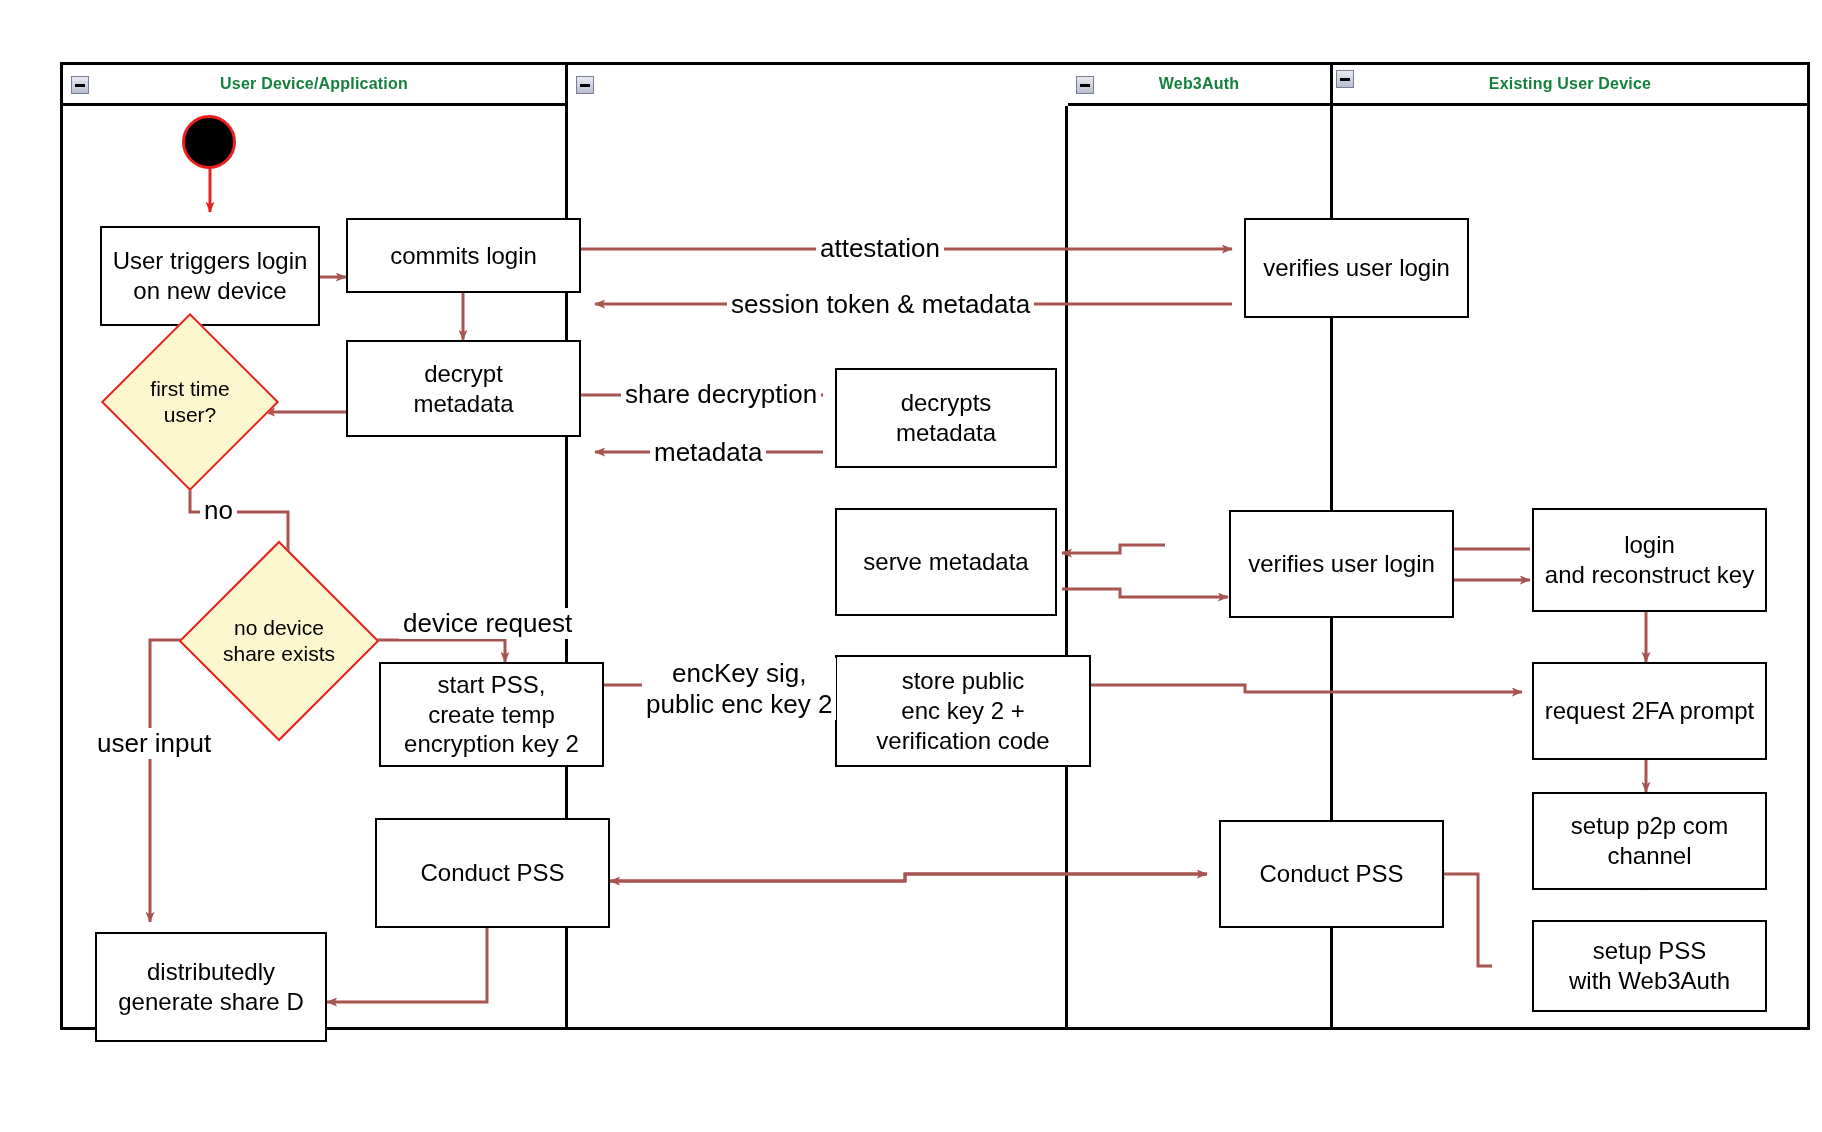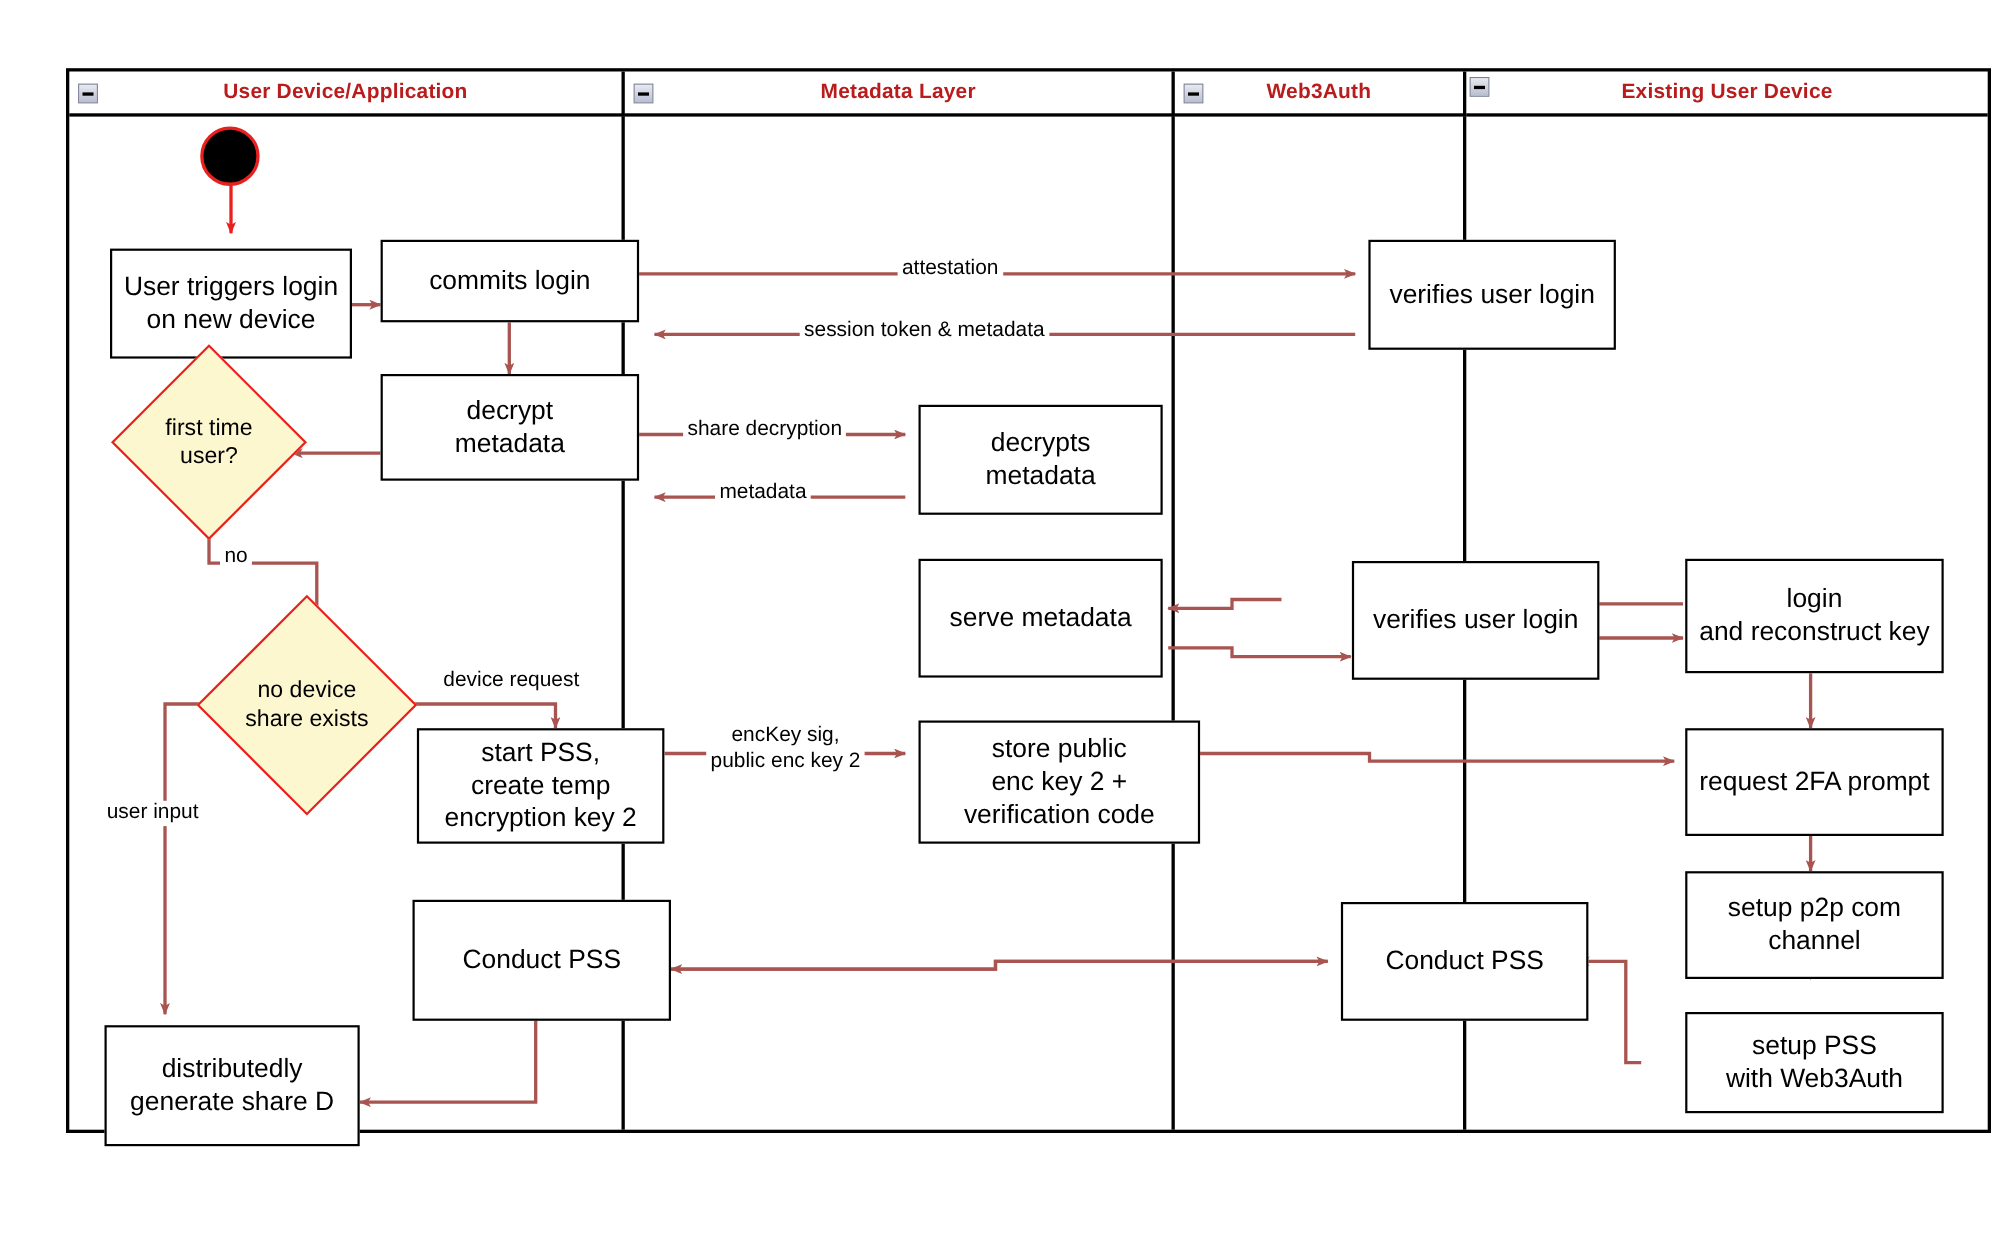--- a/index.html
+++ b/index.html
@@ -5,60 +5,57 @@
   html,body{margin:0;padding:0;background:#ffffff;}
   body{width:1822px;height:1132px;font-family:"Liberation Sans",sans-serif;position:relative;overflow:hidden;}
   #stage{position:absolute;left:0;top:0;width:1822px;height:1132px;}
   svg#wires{position:absolute;left:0;top:0;width:1822px;height:1132px;pointer-events:none;}
 
   
   .pool{position:absolute;box-sizing:border-box;border:3px solid #000;}
   .lane-head{position:absolute;box-sizing:border-box;border-right:3px solid #000;
              border-bottom:3px solid #000;display:flex;align-items:center;justify-content:center;}
   .lane-head.last{border-right:none;}
-  .lane-title{font-weight:bold;font-size:19px;color:#b91c1c;letter-spacing:.2px;white-space:nowrap;}
+  .lane-title{font-weight:bold;font-size:16px;color:#15803d;letter-spacing:.2px;white-space:nowrap;}
   .lane-body{position:absolute;box-sizing:border-box;border-right:3px solid #000;}
   .lane-body.last{border-right:none;}
   .collapse{position:absolute;width:18px;height:18px;box-sizing:border-box;
             border:1px solid #7a7f96;background:linear-gradient(#e8eaf0,#b9bed0);
             display:flex;align-items:center;justify-content:center;}
   .collapse i{display:block;width:10px;height:3px;background:#000;}
 
   
   .node{position:absolute;box-sizing:border-box;background:#ffffff;border:2.5px solid #000;
         display:flex;align-items:center;justify-content:center;text-align:center;
         font-size:24px;line-height:1.24;color:#000;padding:2px 6px;}
   .diamond{position:absolute;display:flex;align-items:center;justify-content:center;}
   .diamond .dshape{position:absolute;left:0;top:0;width:100%;height:100%;
         background:#fdf7cf;border:2.5px solid #e8201e;
         transform:rotate(45deg);box-sizing:border-box;}
   .diamond .dtext{position:relative;text-align:center;font-size:21px;line-height:1.24;color:#000;z-index:2;}
   .startnode{position:absolute;border-radius:50%;background:#000;border:3px solid #e8201e;box-sizing:border-box;}
 
   
-  .elabel{position:absolute;font-size:19px;color:#000;background:#ffffff;
+  .elabel{position:absolute;font-size:26px;color:#000;background:#ffffff;
           padding:0 4px;white-space:nowrap;line-height:1.2;text-align:center;}
 </style>
 </head>
 <body>
 
 <div id="stage">
 
   <div class="pool" style="left:60px;top:62px;width:1750px;height:968px;"></div>
 
   <div class="lane-head" style="left:63px;top:65px;width:505px;height:41px;">
     <span class="lane-title">User Device/Application</span>
   </div>
   <div class="collapse" style="left:71px;top:76px;">
       <i></i>
     </div>
 
-  <div class="lane-head" style="left:568px;top:65px;width:500px;height:41px;">
-    <span class="lane-title">Metadata Layer</span>
-  </div>
   <div class="collapse" style="left:576px;top:76px;">
       <i></i>
     </div>
 
   <div class="lane-head" style="left:1068px;top:65px;width:265px;height:41px;">
     <span class="lane-title">Web3Auth</span>
   </div>
   <div class="collapse" style="left:1076px;top:76px;">
       <i></i>
     </div>

